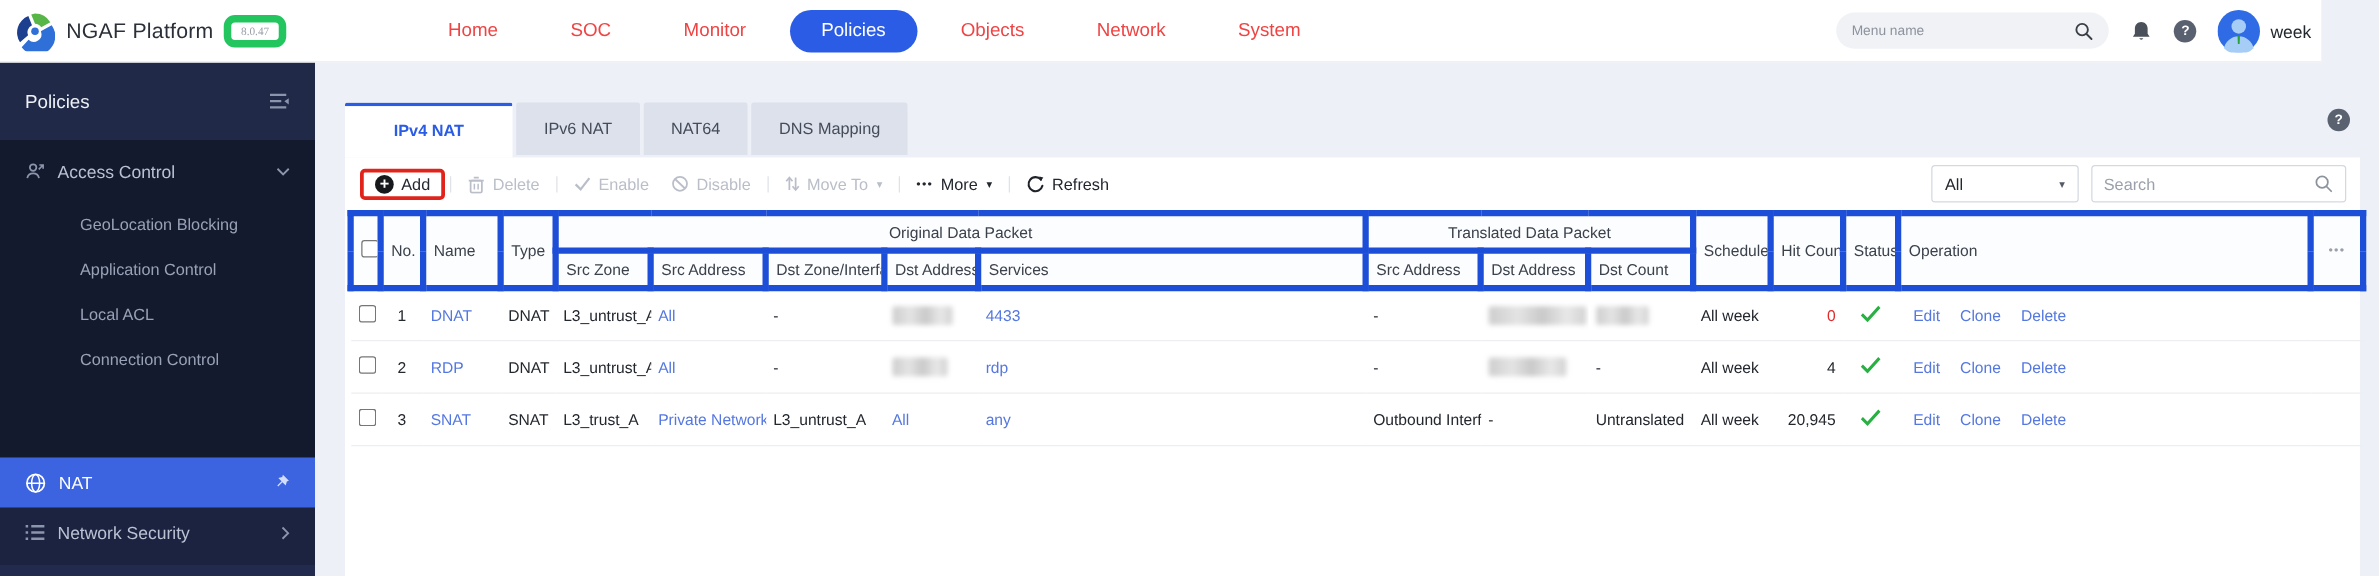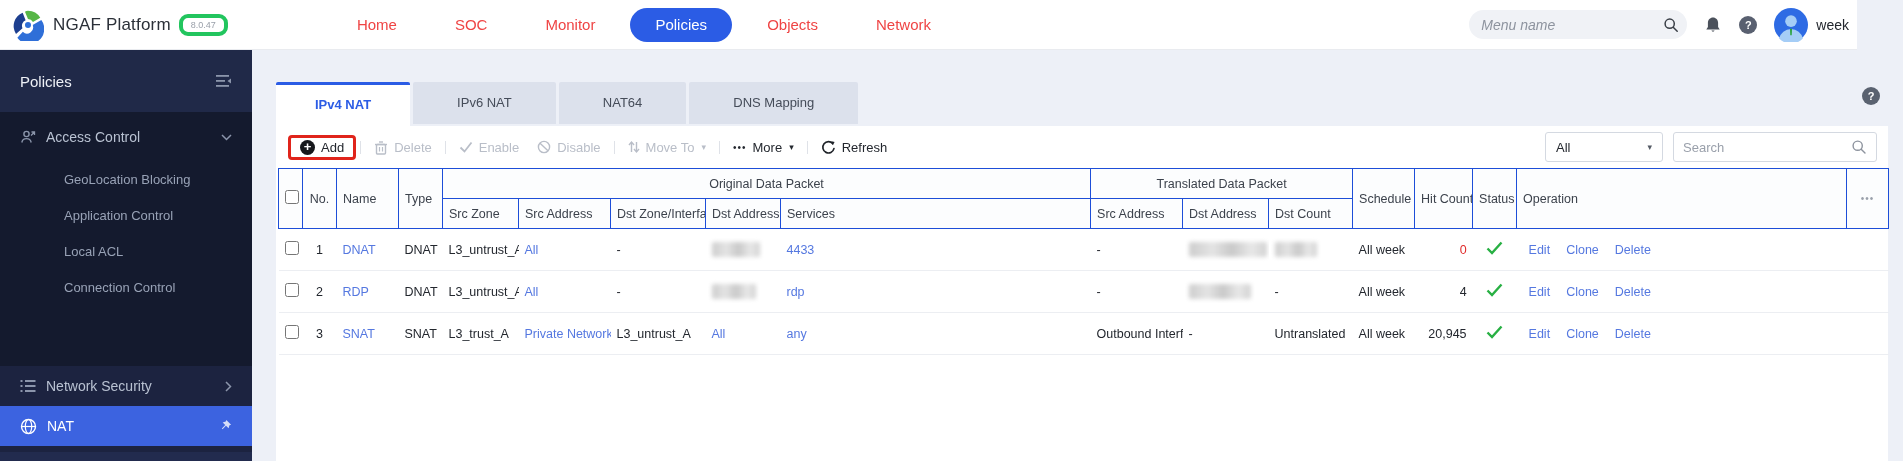--- a/index.html
+++ b/index.html
@@ -4,31 +4,31 @@
 <style>
   * { margin:0; padding:0; box-sizing:border-box; }
   html,body { width:1903px; height:461px; overflow:hidden;
     font-family:"Liberation Sans", sans-serif; background:#edf0f7; position:relative; }
 
   
   .topbar { position:absolute; left:0; top:0; width:1857px; height:50px; background:#fff;
     border-bottom:1px solid #e9ebef; display:flex; align-items:center; z-index:10; }
   .brand { display:flex; align-items:center; margin-left:12px; }
   .brand-title { font-size:17px; color:#2b3038; margin-left:9px; letter-spacing:.2px; }
-  .version-badge { font-size:9px; color:#9aa0aa; border:4px solid #22c55e; border-radius:9px;
-    padding:2px 8px; margin-left:8px; }
+  .version-badge { font-size:9px; color:#9aa0aa; border:6px solid #22c55e; border-radius:9px;
+    padding:2px 8px; margin-left:8px;font-family:Liberation Serif, serif; }
   .nav { display:flex; margin-left:100px; align-items:center; height:50px; }
   .nav-item { padding:0 29px; font-size:15px; color:#ef4444; line-height:50px; cursor:pointer; white-space:nowrap; }
   .nav-item.active { background:#2b5ce5; color:#fff; line-height:34px; height:34px;
     border-radius:17px; padding:0 25px; margin:0 6px; }
   .top-right { margin-left:auto; display:flex; align-items:center; margin-right:8px; }
   .menu-search { width:218px; height:29px; background:#f0f2f6; border-radius:15px;
     display:flex; align-items:center; padding:0 12px; }
   .menu-search input { flex:1; border:none; outline:none; background:transparent;
-    font-size:14px; color:#5a606b; font-family:inherit;font-style:italic; }
+    font-size:11px; color:#5a606b; font-family:inherit; }
   .menu-search input::placeholder { color:#8d939e; }
   .icon-btn { margin-left:17px; display:flex; align-items:center; cursor:pointer; }
   .help-circle { width:18px; height:18px; border-radius:50%; background:#596070; color:#fff;
     font-size:11px; font-weight:bold; text-align:center; line-height:18px; }
   .avatar { width:34px; height:34px; border-radius:50%; margin-left:17px; }
   .admin-name { font-size:14px; color:#23272e; margin-left:8px; }
 
   
   .sidebar { position:absolute; left:0; top:50px; width:252px; bottom:0; background:#141a2e; z-index:5; }
   .sb-header { height:62px; background:#202948; display:flex; align-items:center;
@@ -46,21 +46,21 @@
   .sb-item .tail { margin-left:auto; display:flex; color:#8b95ab; }
   .sb-item.selected { background:#3c63e0; color:#fff; }
   .sb-item.selected .tail { color:rgba(255,255,255,.78); }
   .sb-bottom-strip { position:absolute; bottom:0; left:0; right:0; height:9px; background:#222b4e; }
   .sb-icon { display:flex; color:#8b95ab; }
   .sb-item.selected .sb-icon { color:#fff; }
 
   
   .main { position:absolute; left:252px; top:50px; right:0; bottom:0; background:#edf0f7; }
   .tabbar { position:absolute; left:24px; top:32px; height:44px; display:flex; align-items:flex-start; }
-  .tab { height:42px; line-height:42px; padding:0 44px; background:#dce1ec; color:#454c59;
+  .tab { height:42px; line-height:42px; padding:0 22px; background:#dce1ec; color:#454c59;
     font-size:13px; margin-right:3px; cursor:pointer; border-radius:2px 2px 0 0; white-space:nowrap; }
   .tab.active { height:44px; background:#fff; color:#2b5ce5; font-weight:bold;
     border-top:3px solid #2b5ce5; line-height:40px; padding:0 39px; }
   .help-btn { position:absolute; top:37px; right:23px; width:18px; height:18px; border-radius:50%;
     background:#5a6270; color:#fff; font-size:11px; font-weight:bold; text-align:center;
     line-height:18px; cursor:pointer; }
 
   .panel { position:absolute; left:24px; top:76px; right:15px; bottom:0; background:#fff; }
 
   
@@ -81,21 +81,21 @@
   .filter-select .caret { margin-left:auto; font-size:9px; color:#555b65; }
   .search-box { width:204px; height:30px; border:1px solid #d4d9e1; border-radius:3px;
     display:flex; align-items:center; padding:0 9px; margin-left:10px; background:#fff; }
   .search-box input { flex:1; border:none; outline:none; font-size:13px; color:#5a606b;
     font-family:inherit; min-width:0; }
   .search-box input::placeholder { color:#9aa0ab; }
 
   
   table.nat { border-collapse:collapse; table-layout:fixed; width:1610px; margin-left:2px;
     font-size:12.5px; color:#23272e; }
-  table.nat thead th { border:1px solid #1d4ed8; background:#fcfdfe; font-weight:normal;
+  table.nat thead th { border:5px solid #1d4ed8; background:#fcfdfe; font-weight:normal;
     color:#3c424c; height:30px; padding:0 6px; text-align:left; white-space:nowrap; overflow:hidden; }
   table.nat thead th.grp { text-align:center; }
   table.nat thead th.center { text-align:center; }
   table.nat thead th.dots { text-align:center; color:#9aa0ab; font-size:10px; letter-spacing:1px; cursor:pointer; }
   table.nat tbody td { border-bottom:1px solid #eceef2; height:42px; padding:0 6px;
     white-space:nowrap; overflow:hidden; }
   table.nat tbody td.center { text-align:center; }
   .lnk { color:#5578e0; text-decoration:none; cursor:pointer; }
   .red { color:#e02b2b; }
   td.hit { text-align:right; padding-right:18px; }
@@ -123,20 +123,21 @@
     <span class="brand-title">NGAF Platform</span>
     <span class="version-badge">8.0.47</span>
   </div>
   <div class="nav">
     <div class="nav-item">Home</div>
     <div class="nav-item">SOC</div>
     <div class="nav-item">Monitor</div>
     <div class="nav-item active">Policies</div>
     <div class="nav-item">Objects</div>
     <div class="nav-item">Network</div>
+    <div class="nav-item">System</div>
   </div>
   <div class="top-right">
     <div class="menu-search">
       <input type="text" placeholder="Menu name" style="">
       <span style="display:flex;">
         <svg width="16" height="16" viewBox="0 0 16 16" fill="none">
           <circle cx="6.7" cy="6.7" r="4.6" stroke="#3a3f47" stroke-width="1.5"></circle>
           <line x1="10.2" y1="10.2" x2="14.2" y2="14.2" stroke="#3a3f47" stroke-width="1.5" stroke-linecap="round"></line>
         </svg>
       </span>
@@ -189,50 +190,50 @@
         <polyline points="1,1 5.5,5.5 10,1" stroke="#8b95ab" stroke-width="1.5"></polyline>
       </svg>
     </span>
   </div>
   <div class="sb-sub">GeoLocation Blocking</div>
   <div class="sb-sub">Application Control</div>
   <div class="sb-sub">Local ACL</div>
   <div class="sb-sub">Connection Control</div>
 
   <div class="sb-lower">
+    <div class="sb-item selected">
+      <span class="sb-icon">
+        <svg width="17" height="17" viewBox="0 0 17 17" fill="none">
+          <circle cx="8.5" cy="8.5" r="7" stroke="#fff" stroke-width="1.4"></circle>
+          <ellipse cx="8.5" cy="8.5" rx="3.2" ry="7" stroke="#fff" stroke-width="1.2"></ellipse>
+          <line x1="1.5" y1="8.5" x2="15.5" y2="8.5" stroke="#fff" stroke-width="1.2"></line>
+        </svg>
+      </span>
+      <span class="lbl">NAT</span>
+      <span class="tail">
+        <svg width="14" height="14" viewBox="0 0 16 16">
+          <path d="M9.5 1l5.5 5.5-1.9.6-1 3.6-3-3-3.9 3.9-.8-.8 3.9-3.9-3-3 3.6-1z" fill="rgba(255,255,255,.78)"></path>
+        </svg>
+      </span>
+    </div>
     <div class="sb-item">
       <span class="sb-icon">
         <svg width="16" height="14" viewBox="0 0 16 14">
           <rect x="0.5" y="1" width="2" height="2" fill="#8b95ab"></rect>
           <rect x="0.5" y="6" width="2" height="2" fill="#8b95ab"></rect>
           <rect x="0.5" y="11" width="2" height="2" fill="#8b95ab"></rect>
           <rect x="5" y="1" width="10.5" height="2" fill="#8b95ab"></rect>
           <rect x="5" y="6" width="10.5" height="2" fill="#8b95ab"></rect>
           <rect x="5" y="11" width="10.5" height="2" fill="#8b95ab"></rect>
         </svg>
       </span>
       <span class="lbl">Network Security</span>
       <span class="tail">
         <svg width="7" height="11" viewBox="0 0 7 11" fill="none">
           <polyline points="1,1 5.5,5.5 1,10" stroke="#8b95ab" stroke-width="1.5"></polyline>
-        </svg>
-      </span>
-    </div>
-    <div class="sb-item selected">
-      <span class="sb-icon">
-        <svg width="17" height="17" viewBox="0 0 17 17" fill="none">
-          <circle cx="8.5" cy="8.5" r="7" stroke="#fff" stroke-width="1.4"></circle>
-          <ellipse cx="8.5" cy="8.5" rx="3.2" ry="7" stroke="#fff" stroke-width="1.2"></ellipse>
-          <line x1="1.5" y1="8.5" x2="15.5" y2="8.5" stroke="#fff" stroke-width="1.2"></line>
-        </svg>
-      </span>
-      <span class="lbl">NAT</span>
-      <span class="tail">
-        <svg width="14" height="14" viewBox="0 0 16 16">
-          <path d="M9.5 1l5.5 5.5-1.9.6-1 3.6-3-3-3.9 3.9-.8-.8 3.9-3.9-3-3 3.6-1z" fill="rgba(255,255,255,.78)"></path>
         </svg>
       </span>
     </div>
     <div class="sb-item">
       <span class="sb-icon">
         <svg width="15" height="16" viewBox="0 0 15 16" fill="none">
           <rect x="2" y="7" width="11" height="7.5" rx="1" stroke="#8b95ab" stroke-width="1.4"></rect>
           <path d="M4.5 7V5a3 3 0 0 1 5.4-1.8" stroke="#8b95ab" stroke-width="1.4"></path>
         </svg>
       </span>

